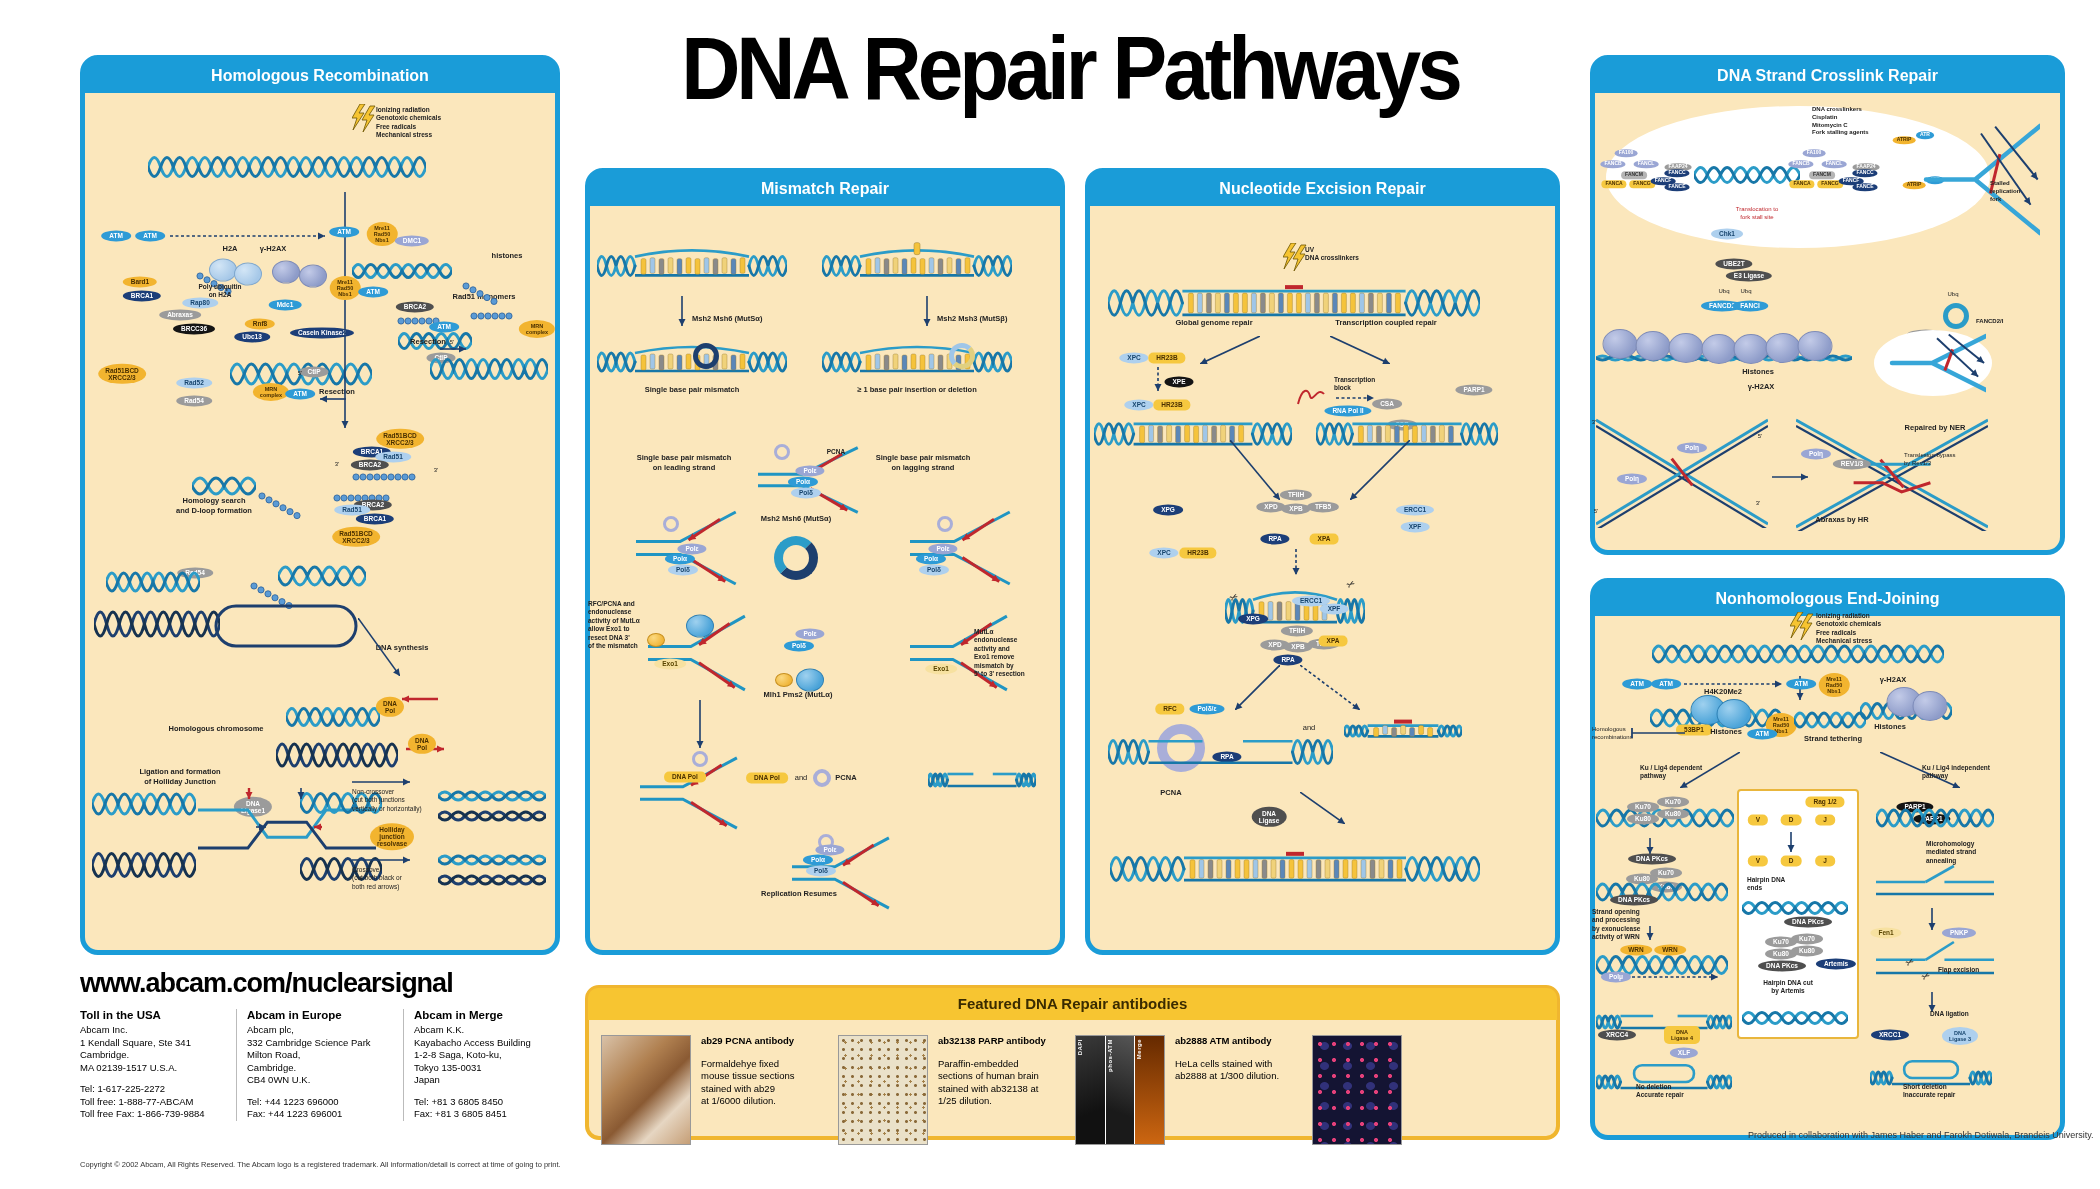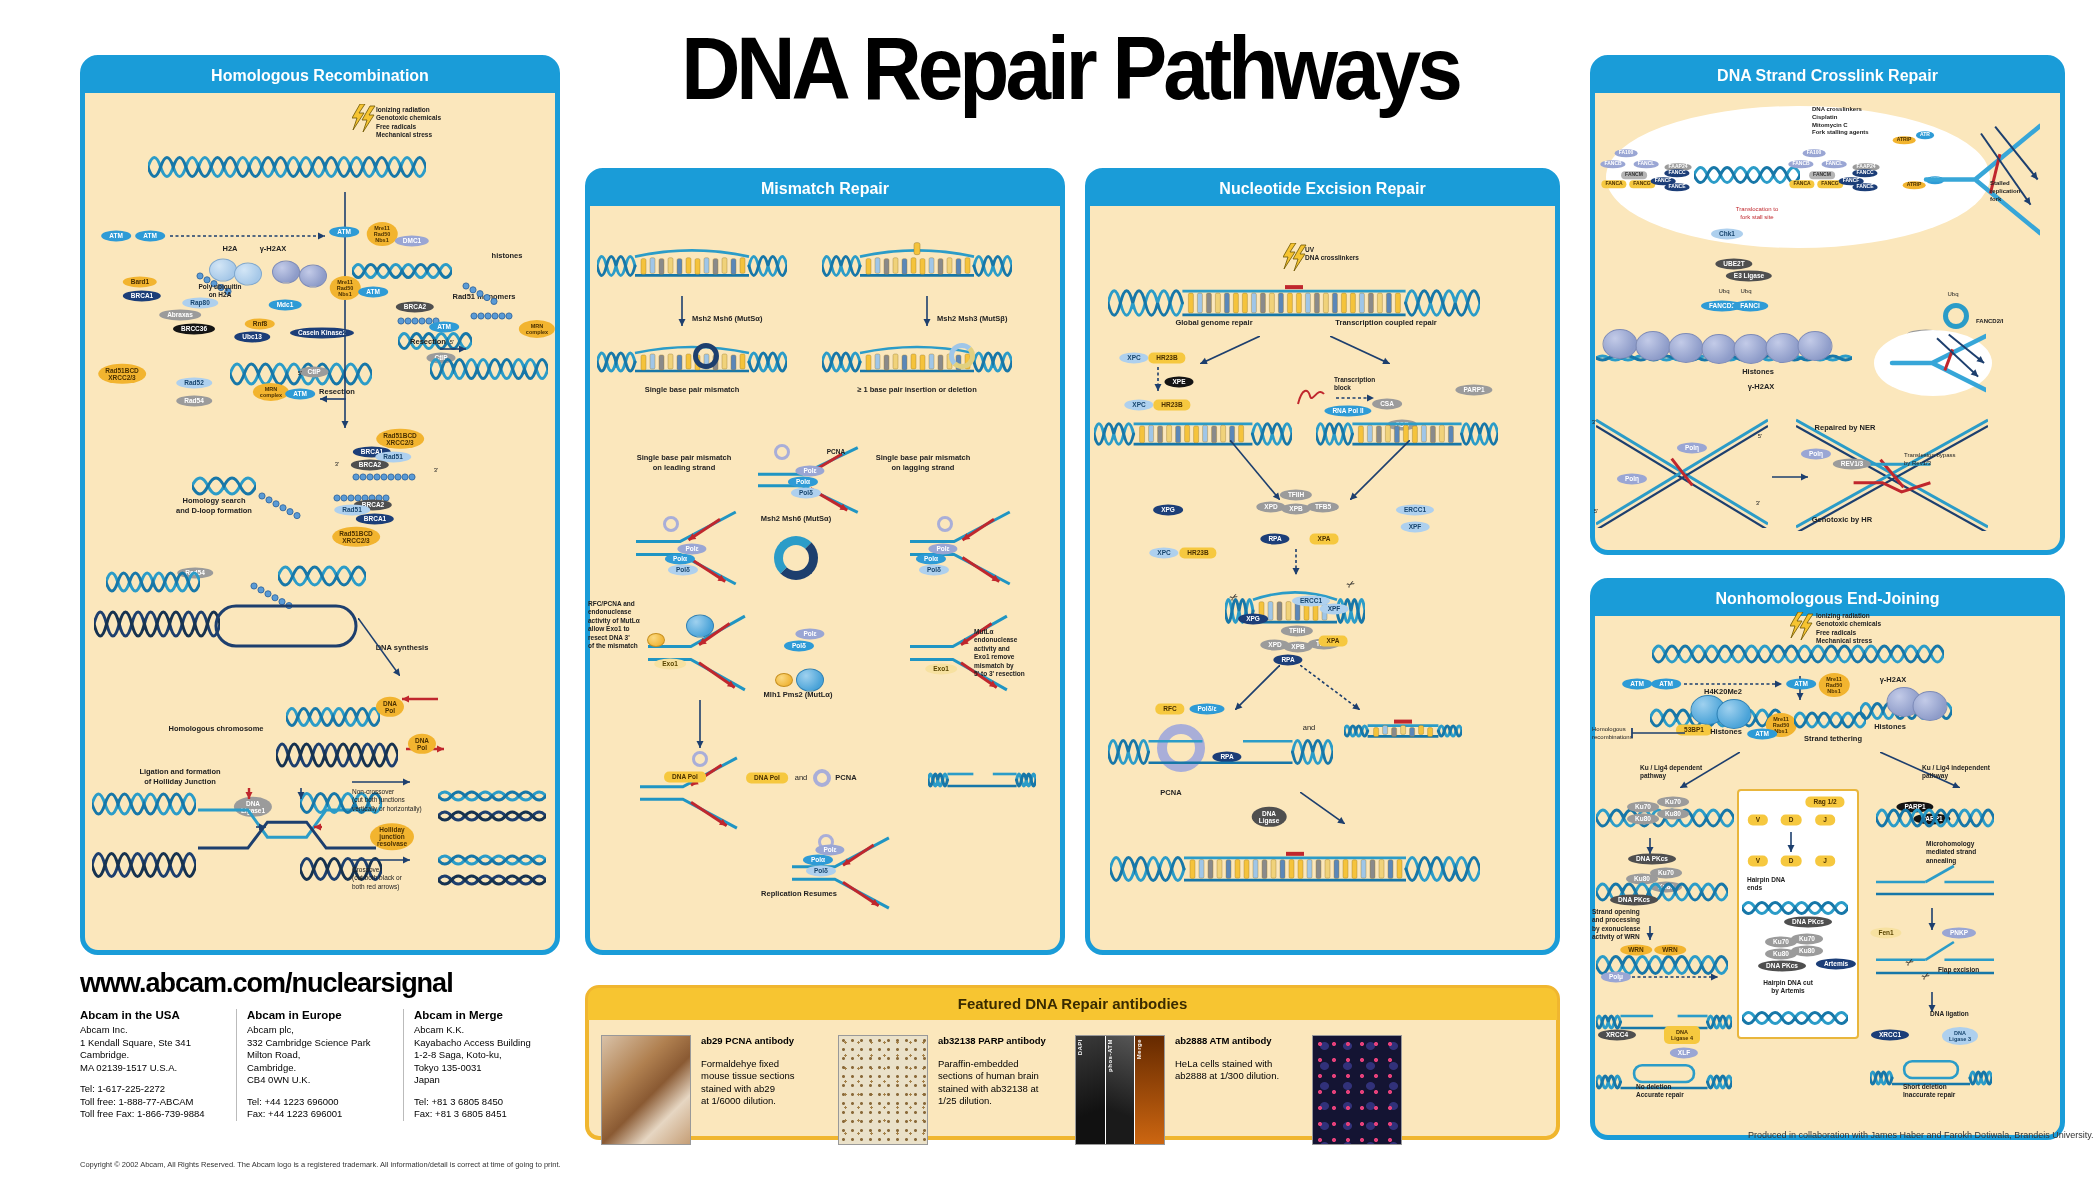--- a/index.html
+++ b/index.html
@@ -951,26 +951,26 @@
       </svg>
       <svg width="192" height="115" viewBox="0 0 192 115" class="g" style="left: 1796px; top: 416px;">
         <line x1="0" y1="4" x2="192" y2="111" stroke="#2b9cc8" stroke-width="3"></line>
         <line x1="0" y1="10" x2="192" y2="117" stroke="#1d3f6e" stroke-width="2.2"></line>
         <line x1="0" y1="111" x2="192" y2="4" stroke="#2b9cc8" stroke-width="3"></line>
         <line x1="0" y1="117" x2="192" y2="10" stroke="#1d3f6e" stroke-width="2.2"></line>
         <line x1="84.48" y1="43.7" x2="107.52000000000001" y2="71.3" stroke="#c0272d" stroke-width="3"></line>
         <line x1="57.599999999999994" y1="48.3" x2="134.39999999999998" y2="48.3" stroke="#2b9cc8" stroke-width="3"></line>
         <path d="M57.599999999999994 66.69999999999999 L86.4 66.69999999999999 L105.60000000000001 75.9 L134.39999999999998 66.69999999999999" stroke="#c0272d" stroke-width="3" fill="none"></path>
       </svg>
-      <div class="note b" style="left: 1845px; top: 428px;">Repaired by NER</div>
+      <div class="note b" style="left: 1935px; top: 428px;">Repaired by NER</div>
       <span class="chip c-lavender" style="left: 1816px; top: 454px;">Polη</span>
       <span class="chip c-gray" style="left: 1852px; top: 464px;">REV1/3</span>
       <div class="note l" style="left: 1904px; top: 452px; font-size: 6px;">Translesion bypass
 by Rev1/3</div>
-      <div class="note b" style="left: 1842px; top: 520px;">Genotoxic by HR</div>
+      <div class="note b" style="left: 1842px; top: 520px;">Abraxas by HR</div>
       <div class="panel" style="left: 1590px; top: 578px; width: 475px; height: 562px;">
         <div class="hdr">Nonhomologous End-Joining</div>
       </div>
       <svg width="26" height="30" viewBox="0 0 26 30" class="g" style="left: 1790px; top: 612px;">
         <polygon points="8,0 0,14 5,14 1,26 12,9 7,9 13,0" fill="#f6c431" stroke="#6b5400" stroke-width="0.8"></polygon>
         <polygon points="18,2 10,16 15,16 11,28 22,11 17,11 23,2" fill="#f6c431" stroke="#6b5400" stroke-width="0.8"></polygon>
       </svg>
       <div class="note b l" style="left: 1816px; top: 612px; font-size: 6.5px;">Ionizing radiation
 Genotoxic chemicals
 Free radicals
@@ -1222,21 +1222,21 @@
         <div class="ab-entry" style="left: 723px;">
           <div class="ab-thumb th-nuclei"></div>
         </div>
       </div>
   </div>
 
   <div id="footer-left">
     <p id="site-url">www.abcam.com/nuclearsignal</p>
     <div class="offices" id="offices-root">
         <div class="office">
-          <h3>Abcam in the USA</h3>
+          <h3>Toll in the USA</h3>
           <div style="white-space: pre-line;">Abcam Inc.
 1 Kendall Square, Ste 341
 Cambridge.
 MA 02139-1517  U.S.A.</div>
           <div class="tels" style="white-space: pre-line;">Tel:  1-617-225-2272
 Toll free: 1-888-77-ABCAM
 Toll free Fax: 1-866-739-9884</div>
         </div>
         <div class="office">
           <h3>Abcam in Europe</h3>

